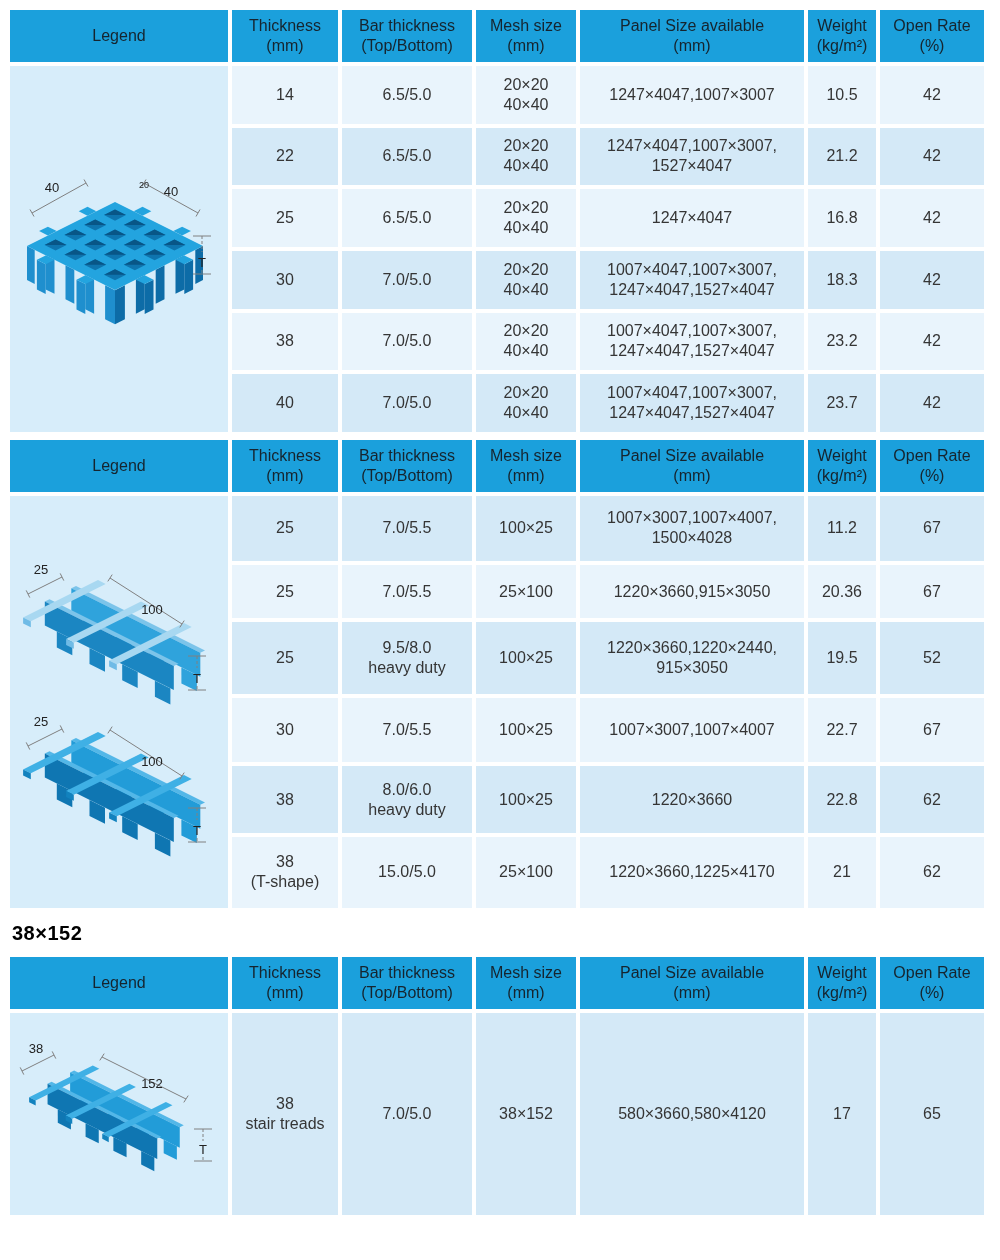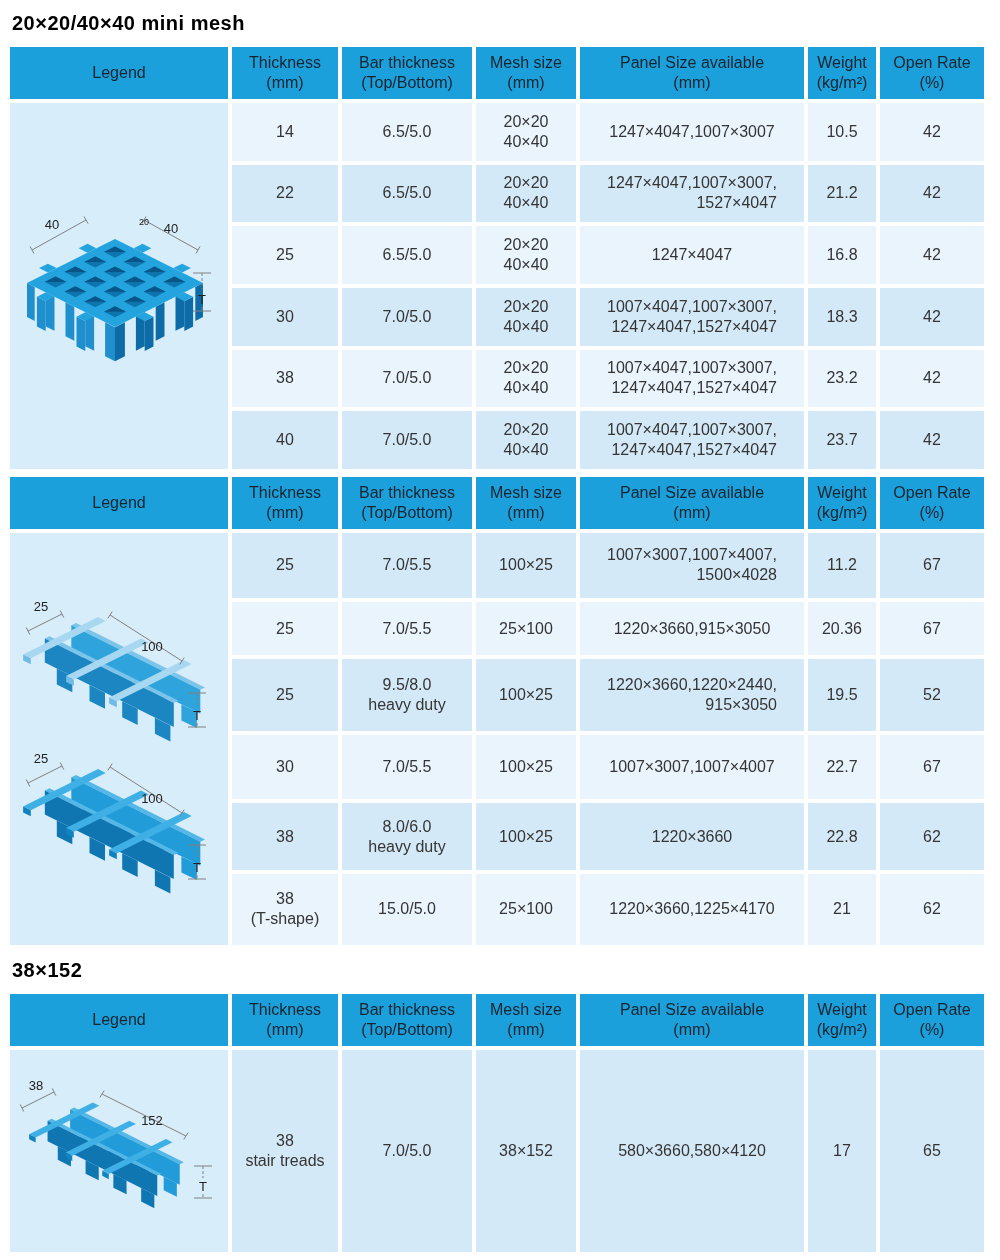--- a/index.html
+++ b/index.html
@@ -23,21 +23,21 @@
     padding:2px 4px;line-height:1.25;
   }
   th{
     background:var(--header-blue);color:var(--header-text);
     font-weight:normal;font-size:16px;height:48px;
   }
   td{font-size:16px;}
   tr.r-light td{background:var(--row-light);}
   tr.r-dark td{background:var(--row-dark);}
   td.legend-cell{background:var(--legend-bg)!important;padding:0;}
-  .panel{display:inline-block;text-align:right;white-space:pre-line;}
+  .panel{display:inline-block;text-align:center;white-space:pre-line;}
   
   .t1-row{height:51px;}
   .t2-r0{height:60px}.t2-r1{height:50px}.t2-r2{height:66px}
   .t2-r3{height:60px}.t2-r4{height:62px}.t2-r5{height:66px}
   .t3-r0{height:162px}
   
   .legend-cell svg{display:block;}
   .f-top{fill:var(--mesh-top);}
   .f-hole{fill:var(--mesh-hole);}
   .f-hole-dark{fill:var(--mesh-hole-dark);}
@@ -48,21 +48,20 @@
   .dim-text{font-size:13px;fill:#222;}
   .dim-text-small{font-size:9px;fill:#222;}
   .legend2-top{--g-a:var(--g2a-bar);--g-b:var(--g2a-plate);--g-c:var(--g2a-plate2);--g-d:var(--g2a-bar-edge);--g-e:var(--g2a-strip);}
   .legend2-bottom,.legend3-fig{--g-a:var(--g2b-bar);--g-b:var(--g2b-plate);--g-c:var(--g2b-plate2);--g-d:var(--g2b-bar-edge);--g-e:var(--g2b-strip);}
 </style>
 </head>
 <body>
 
 <div class="page">
 
-  <div class="section-title first">20×20/40×40 mini mesh</div>
 
   <table class="spec">
     <colgroup>
       <col style="width:218px">
         <col style="width:106px">
         <col style="width:130px">
       <col style="width:100px">
         <col style="width:224px">
         <col style="width:68px">
         <col style="width:104px">

